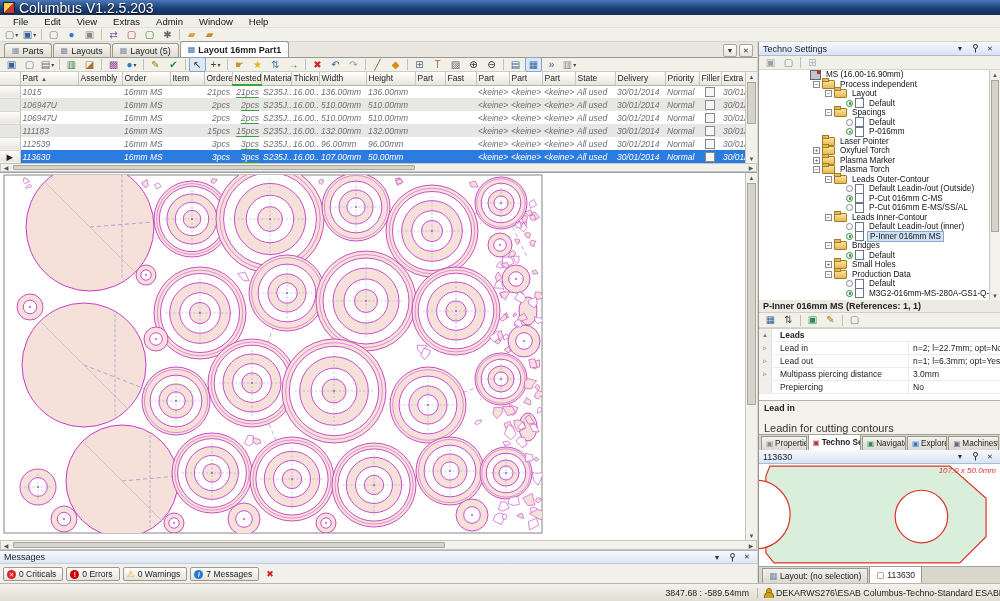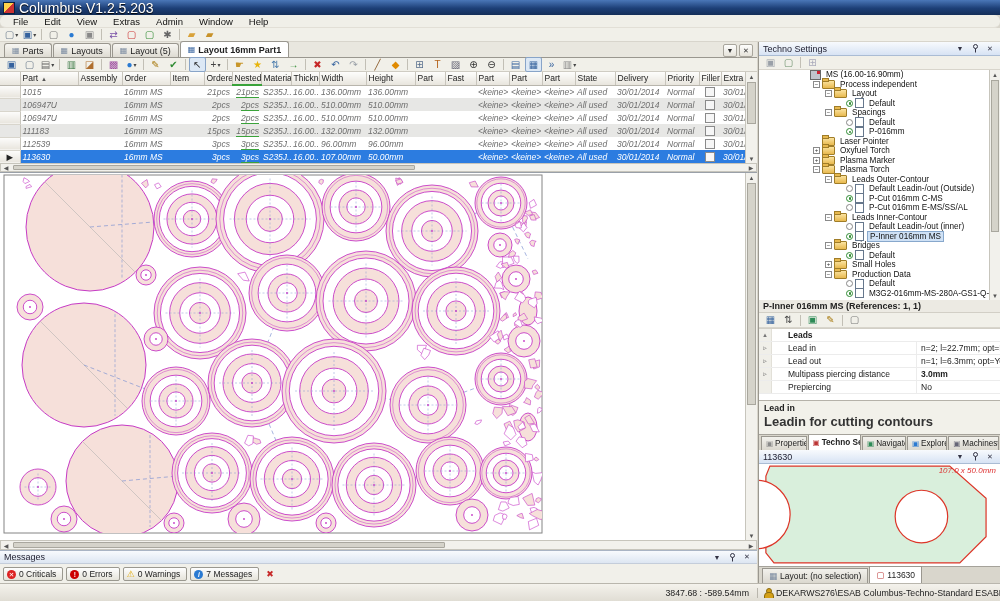--- a/index.html
+++ b/index.html
@@ -4,21 +4,21 @@
 <style>
   html,body{margin:0;padding:0;background:#3a3a3a;}
   .app{position:relative;width:1000px;height:601px;background:#d8d5cb;overflow:hidden;
        font-family:"Liberation Sans","DejaVu Sans",sans-serif;font-size:10px;color:#222;}
   
   .titlebar{position:absolute;left:0;top:0;width:100%;height:15px;
     background:linear-gradient(#4a77b8,#1d3f77 55%,#142e58);display:flex;align-items:center;gap:4px;padding-left:3px;box-sizing:border-box;}
   .appicon{width:10px;height:10px;background:linear-gradient(135deg,#ffd24a 50%,#c33 50%);border:1px solid #09213f;}
   .titletext{color:#fff;font-size:14px;text-shadow:0 1px 1px #000;}
   .menubar{position:absolute;left:0;top:15px;width:100%;height:13px;background:#f0efe8;border-bottom:1px solid #e2dfd6;
-    display:flex;align-items:center;padding-left:6px;box-sizing:border-box;gap:2px;border-radius:6px;}
+    display:flex;align-items:center;padding-left:6px;box-sizing:border-box;gap:2px;}
   .mitem{padding:0 7px;font-size:9.5px;color:#111;}
   .toolbar{display:flex;align-items:center;gap:1px;padding-left:3px;box-sizing:border-box;}
   .tb1{position:absolute;left:0;top:28px;width:100%;height:14px;background:#f1f0e9;border-bottom:1px solid #d8d5cc;}
   .tbtn{width:15px;height:13px;display:inline-flex;align-items:center;justify-content:center;border:1px solid transparent;border-radius:2px;}
   .tbtn.boxed{border:1px solid #88a4c8;background:#dce8f5;}
   .tbtn .mi{font-size:10px;line-height:10px;}
   .tbtn .dd{font-size:6px;color:#444;margin-left:1px;}
   .tsep{width:1px;height:11px;background:#c2bfb5;margin:0 2px;}
   
   .leftcol{position:absolute;left:0;top:42px;width:757px;bottom:18px;}
@@ -99,28 +99,28 @@
   .tmach:after{content:"";position:absolute;right:0px;top:0px;width:3px;height:3px;background:#c23;}
   .tlabel{padding:0 2px;}
   .tlabel.sel{background:#cfe1f5;border:1px solid #88a8cc;}
   .treevs{position:absolute;right:0;top:28px;width:10px;height:230px;background:#f2f1ec;border-left:1px solid #c7c5bc;}
   .propstitle{position:absolute;left:0;top:258px;width:100%;height:13px;font-size:9px;font-weight:bold;color:#222;
     padding:1px 4px 0;box-sizing:border-box;background:#eceae3;border-bottom:1px solid #d2cfc6;white-space:nowrap;overflow:hidden;}
   .propstb{top:271px;height:15px;}
   .propgrid{position:absolute;left:0;top:286px;width:100%;height:72px;background:#fff;border-top:1px solid #d2cfc6;overflow:hidden;}
   .prow{display:flex;height:12px;line-height:12px;font-size:8.5px;border-bottom:1px solid #ececec;color:#222;}
   .pgut{width:12px;background:#f0efe9;border-right:1px solid #e2e0d8;color:#777;font-size:7px;text-align:center;flex:none;}
-  .plab{width:128px;padding-left:16px;border-right:1px solid #ececec;overflow:hidden;white-space:nowrap;flex:none;}
+  .plab{width:128px;padding-left:8px;border-right:1px solid #ececec;overflow:hidden;white-space:nowrap;flex:none;}
   .pval{flex:1;padding-left:4px;overflow:hidden;white-space:nowrap;}
   .prow.cat .plab{font-weight:bold;width:auto;border-right:none;}
-  .pbold{font-weight:bold;}
+  .pbold{font-weight:normal;}
   .propdesc{position:absolute;left:0;top:358px;width:100%;height:34px;background:#f2f1ea;border-top:1px solid #b5b2a9;
     padding:2px 5px;box-sizing:border-box;}
   .pdt{font-size:8.8px;font-weight:bold;}
-  .pdx{font-size:13px;color:#333;margin-top:1px;font-weight:bold;}
+  .pdx{font-size:11px;color:#333;margin-top:9px;}
   .sidetabs{position:absolute;left:0;top:392px;width:100%;height:16px;background:#d9d6cc;border-top:1px solid #a5a29a;
     display:flex;align-items:flex-end;padding-left:2px;box-sizing:border-box;overflow:hidden;}
   .stab{display:inline-flex;align-items:center;gap:2px;height:13px;padding:0 4px;font-size:8.2px;color:#222;white-space:nowrap;
     background:linear-gradient(#f2f1ec,#dbd8cf);border:1px solid #9a978f;border-bottom:none;margin-right:1px;overflow:hidden;}
   .stab.active{background:#fff;height:15px;font-weight:bold;}
   .stab .ticon{font-size:7.5px;}
   .prevhead{top:408px;}
   .prevarea{position:absolute;left:0;top:422px;width:100%;height:102px;background:#fff;border-bottom:1px solid #c7c5bc;}
   .dimlabel{position:absolute;right:4px;top:2px;font-size:8px;color:#d33;font-style:italic;}
   .bottomtabs{position:absolute;left:0;bottom:0;width:100%;height:17px;background:#d9d6cc;border-top:1px solid #a5a29a;

